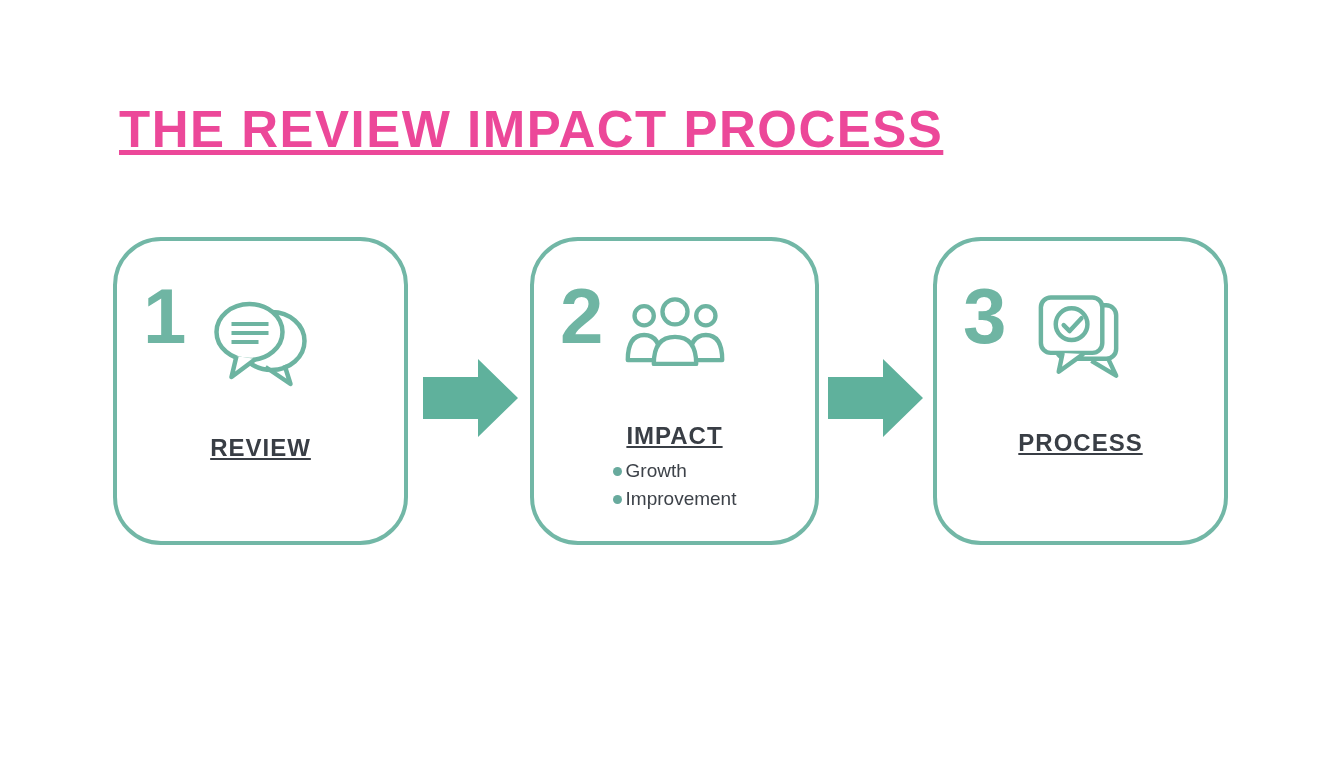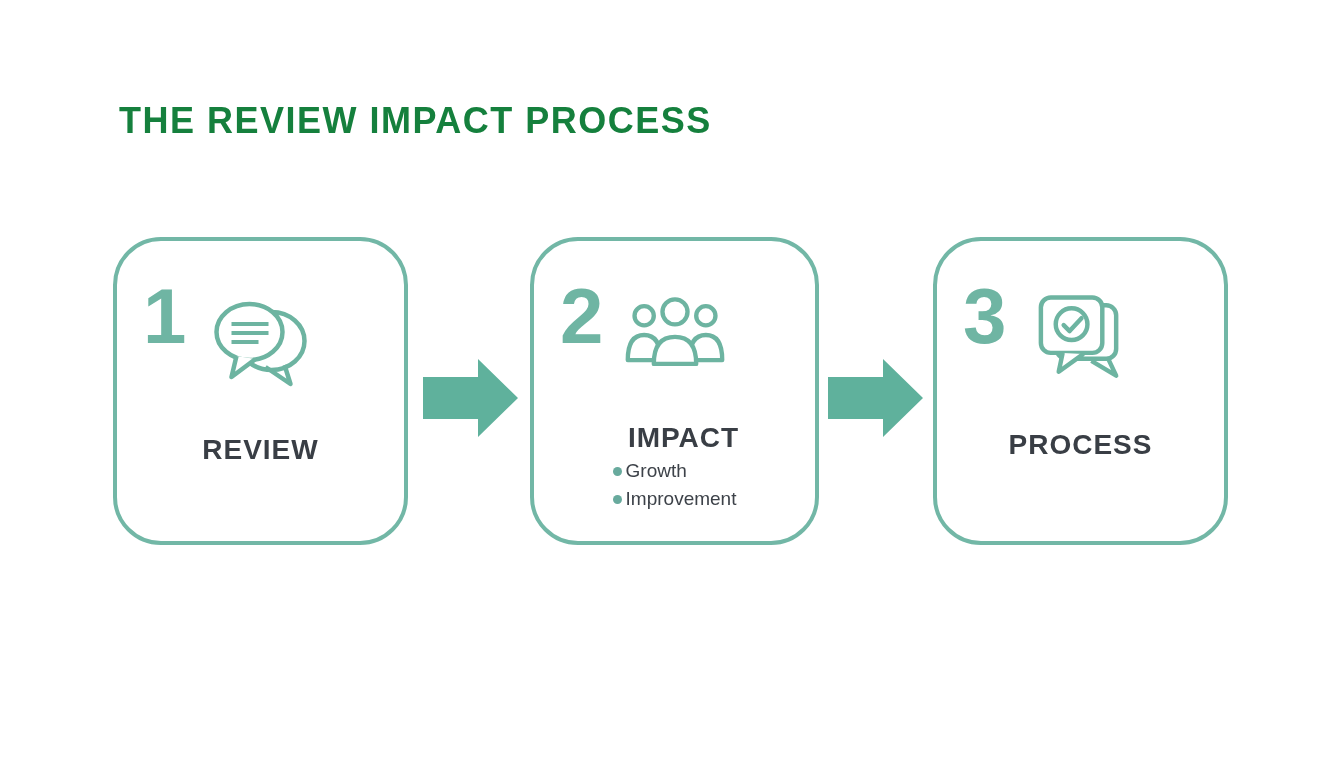--- a/index.html
+++ b/index.html
@@ -2,42 +2,42 @@
 <html><head>
 <meta charset="utf-8">
 <style>
   html,body{margin:0;padding:0;background:#ffffff;}
   .canvas{
     position:relative;width:1344px;height:768px;background:#ffffff;
     font-family:"Liberation Sans",sans-serif;overflow:hidden;
   }
   .title{
     position:absolute;left:119px;top:100px;
-    font-size:36px;font-weight:800;letter-spacing:1.5px;
-    color:#15803d;white-space:nowrap;
+    font-size:51px;font-weight:800;letter-spacing:1.5px;
+    color:#ec4899;white-space:nowrap;text-decoration:underline;
   }
   .step-box{
     position:absolute;top:237px;height:308px;box-sizing:border-box;
     border:4px solid #72b7a6;border-radius:48px;background:#ffffff;
   }
   .box-1{left:113px;width:295px;}
   .box-2{left:530px;width:289px;}
   .box-3{left:933px;width:295px;}
   .step-number{
     position:absolute;left:26px;top:36px;line-height:1;
     font-size:78px;font-weight:800;color:#6fb5a3;
   }
   .step-icon{position:absolute;top:50px;left:50%;transform:translateX(-50%);}
   .box-2 .step-icon{top:54px;}
   .step-label{
     position:absolute;width:100%;text-align:center;
-    font-size:28px;font-weight:800;letter-spacing:1px;color:#393e45;
+    font-size:24px;font-weight:800;letter-spacing:1px;color:#393e45;text-decoration:underline;
   }
   .box-1 .step-label{top:193px;}
-  .box-2 .step-label{top:181px;padding-left:9px;}
+  .box-2 .step-label{top:181px;}
   .box-3 .step-label{top:188px;}
   .bullets{
     position:absolute;width:100%;display:flex;justify-content:center;
   }
   .box-2 .bullets{top:219px;}
   .box-3 .bullets{top:229px;}
   .bullets-inner{display:flex;flex-direction:column;align-items:flex-start;gap:6px;}
   .bullet-row{display:flex;align-items:center;gap:4px;
     font-size:19px;color:#3d4249;}
   .bullet-dot{width:9px;height:9px;border-radius:50%;background:#68aa9d;flex:0 0 auto;}

